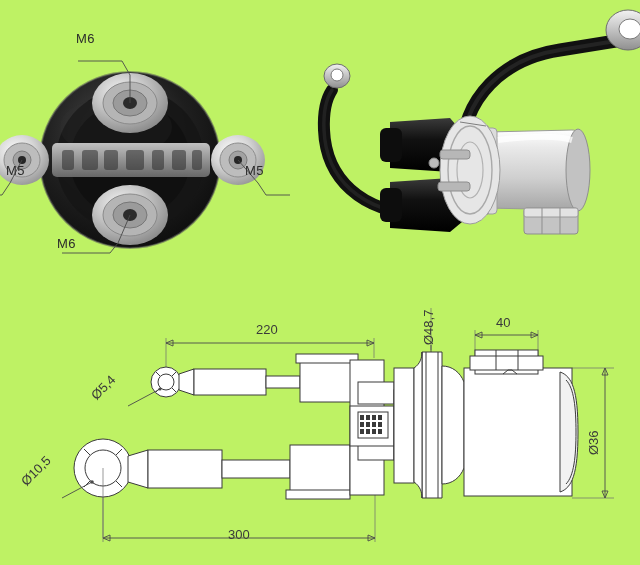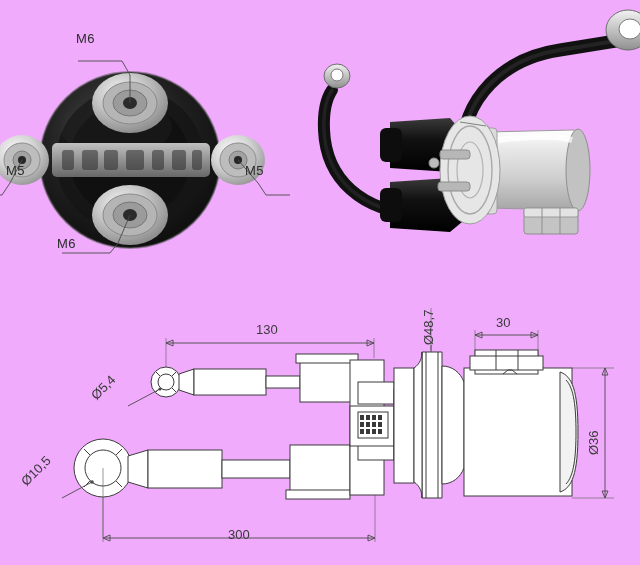--- a/index.html
+++ b/index.html
@@ -1,20 +1,20 @@
 <!DOCTYPE html>
 <html><head>
 <meta charset="utf-8">
 <style>
   html,body{margin:0;padding:0;background:#ffffff;}
   body{
     width:640px;height:565px;position:relative;overflow:hidden;
     font-family:"Liberation Sans",sans-serif;color:#1a1a1a;
   }
-  #stage{position:absolute;left:0;top:0;width:640px;height:565px;background:#f0abfc;}
+  #stage{position:absolute;left:0;top:0;width:640px;height:565px;background:#bef264;}
 
   .lbl{position:absolute;font-size:13px;letter-spacing:.5px;color:#2b2b2b;white-space:nowrap;}
   .lbl-dim{position:absolute;font-size:13px;color:#3a3a3a;white-space:nowrap;}
   .rot90{transform:rotate(-90deg);transform-origin:left top;}
 
   svg{display:block;}
   .ln{stroke:#3b3b3b;stroke-width:1;fill:none;}
   .fillw{fill:#ffffff;stroke:#3b3b3b;stroke-width:1;}
   .fillg{fill:#f2f2f2;stroke:#3b3b3b;stroke-width:1;}
   .dimline{stroke:#4a4a4a;stroke-width:.9;fill:none;}
@@ -306,22 +306,22 @@
     </g>
 
     <g>
       <line class="leader" x1="92" y1="192" x2="62" y2="208"></line>
       <circle cx="92" cy="192" r="1.8" fill="#4a4a4a"></circle>
     </g>
 
     <line class="extline" x1="103" y1="178" x2="103" y2="248"></line>
   </svg>
 
-  <div class="lbl-dim" style="left:256px;top:322px;">130</div>
-  <div class="lbl-dim" style="left:496px;top:315px;">30</div>
+  <div class="lbl-dim" style="left:256px;top:322px;">220</div>
+  <div class="lbl-dim" style="left:496px;top:315px;">40</div>
   <div class="lbl-dim" style="left:228px;top:527px;">300</div>
 
   <div class="lbl-dim rot90" style="left:421px;top:345px;">Ø48,7</div>
   <div class="lbl-dim rot90" style="left:586px;top:455px;">Ø36</div>
 
   <div class="lbl-dim" style="left:88px;top:392px;transform:rotate(-45deg);transform-origin:left top;">Ø5,4</div>
   <div class="lbl-dim" style="left:18px;top:478px;transform:rotate(-45deg);transform-origin:left top;">Ø10,5</div>
 
 </div>
 

